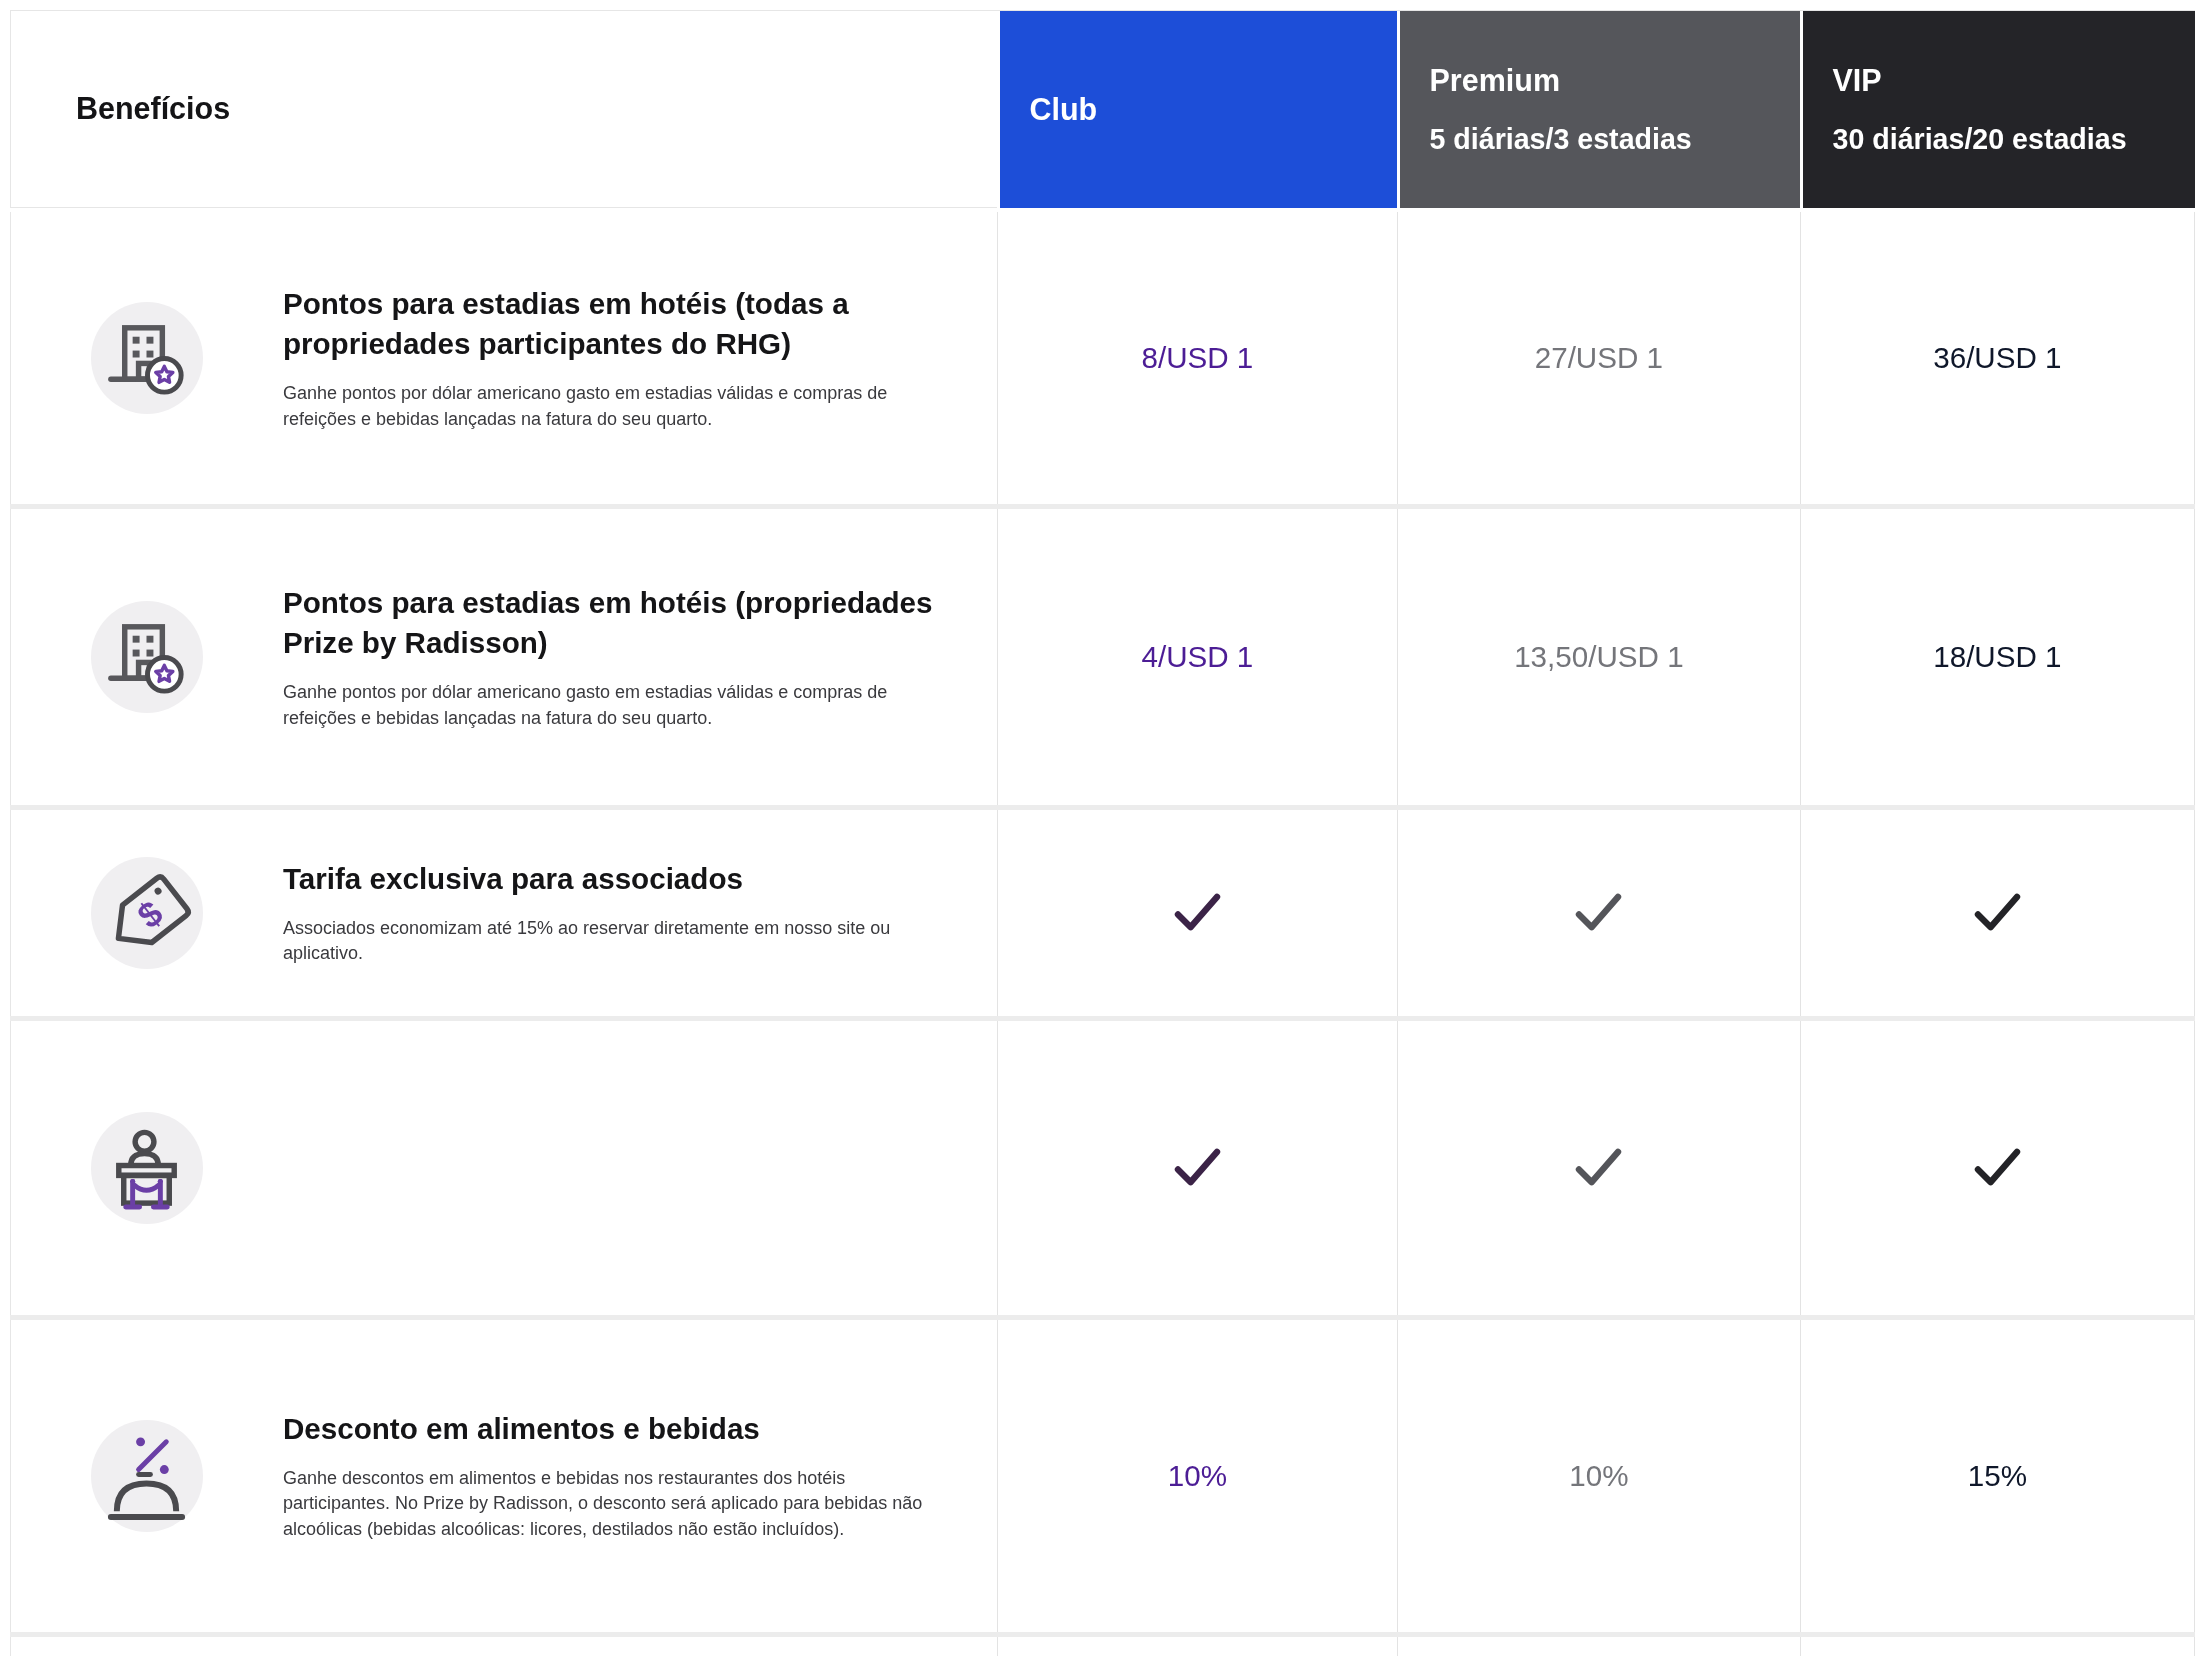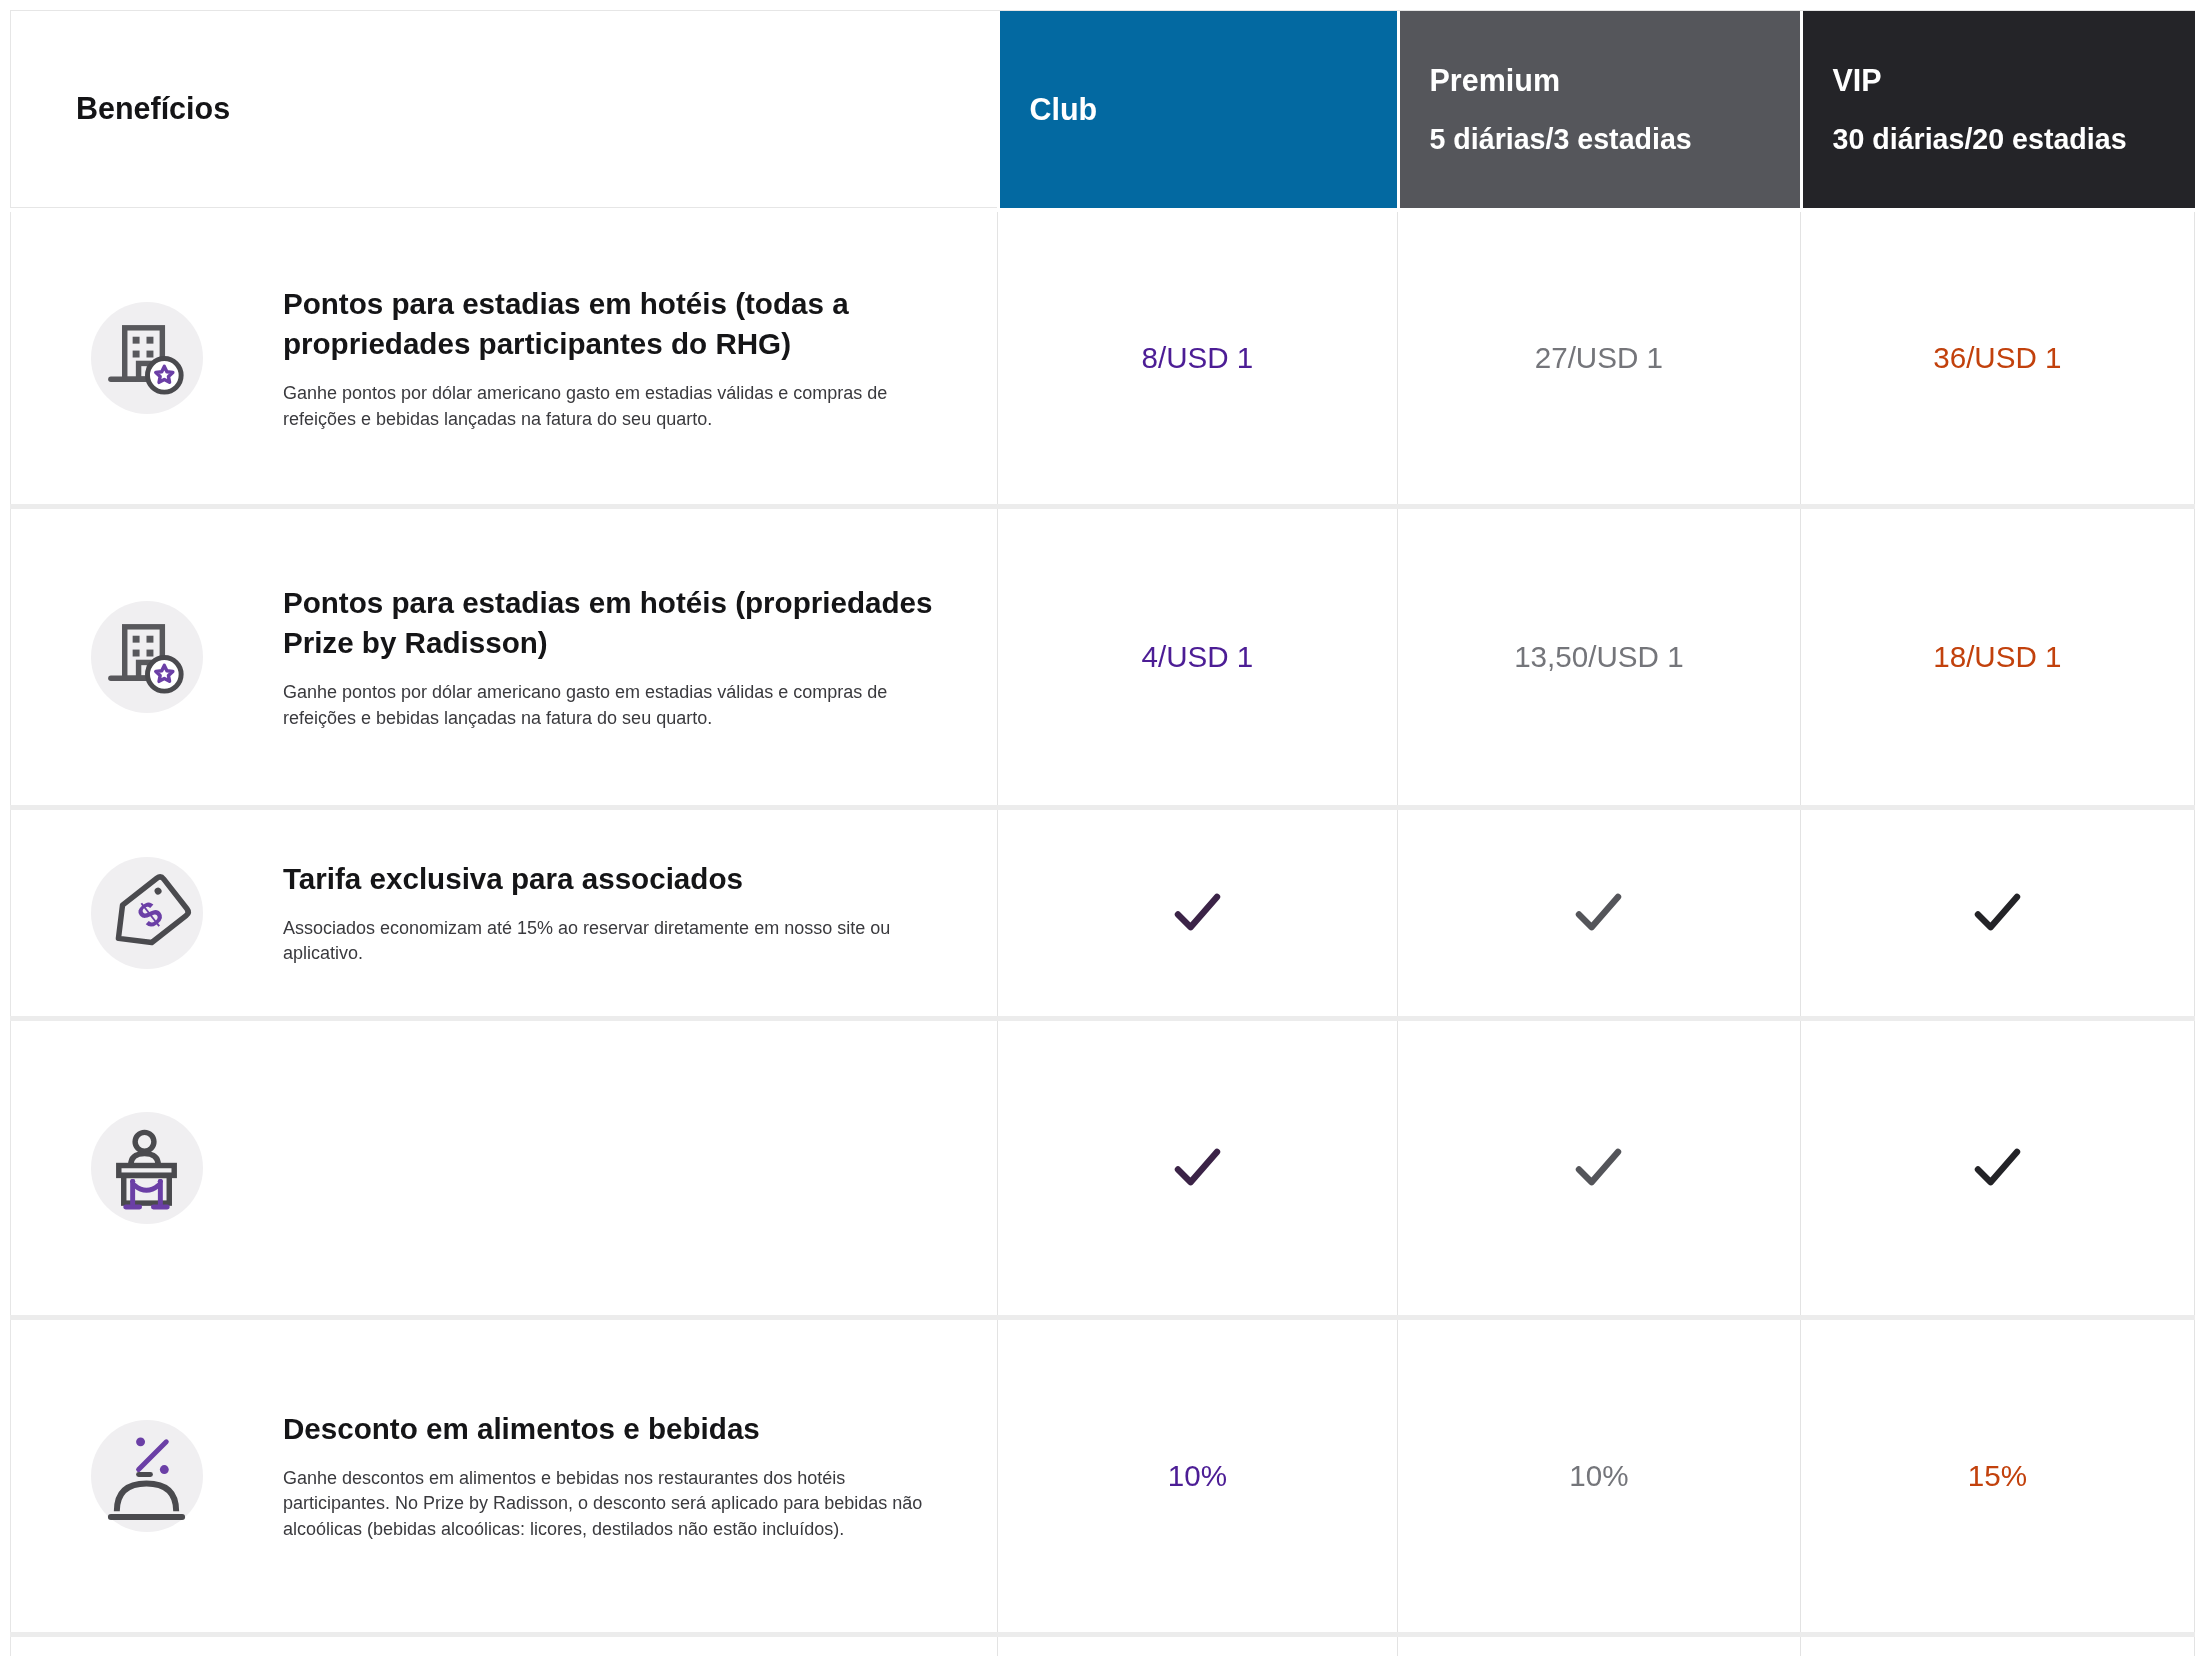--- a/index.html
+++ b/index.html
@@ -9,38 +9,38 @@
   
   .grid{display:grid;grid-template-columns:987px 400px 403px 395px;}
   .header-row{height:197px;margin-bottom:3.9px;}
   .benefits-head{box-sizing:border-box;background:#fff;border-left:1px solid #e6e6e6;border-bottom:1px solid #e6e6e6;display:flex;align-items:center;padding-left:65px;}
   .benefits-head span{font-size:30.5px;font-weight:bold;color:#141416;}
   .tier-head{box-sizing:border-box;border-left:3px solid #ffffff;display:flex;flex-direction:column;justify-content:center;gap:25.6px;padding-left:29.6px;color:#ffffff;}
   .tier-head:first-of-type{border-left:none;}
   .tier-name{font-size:30.5px;font-weight:bold;}
   .tier-sub{font-size:28.6px;font-weight:bold;}
   .tier-sub:empty{display:none;}
-  .bg-club{background:#0369a1;}
+  .bg-club{background:#1d4ed8;}
   .bg-premium{background:#55565b;}
   .bg-vip{background:#242428;}
   
   .row{box-sizing:border-box;border-bottom:5.9px solid #ececec;background:#fff;}
   .row-1{height:297px}.row-2{height:301px}.row-3{height:211px}.row-4{height:299px}.row-5{height:317px}
   .row-6{height:19.7px;border-bottom:none;overflow:hidden;}
   .benefit-cell{box-sizing:border-box;border-left:1px solid #e6e6e6;display:flex;align-items:center;padding-right:59px;}
   .icon-wrap{width:272px;flex:none;display:flex;justify-content:center;}
   .icon-circle{width:112px;height:112px;border-radius:50%;background:#f0eff1;display:flex;align-items:center;justify-content:center;}
   .benefit-text{flex:1;min-width:0;}
   .benefit-title{font-size:29.6px;font-weight:bold;line-height:1.38;color:#151517;margin:0 0 15.8px 0;}
   .benefit-desc{font-size:18px;line-height:1.42;color:#3a3a3e;margin:0;}
   .value-cell{box-sizing:border-box;border-left:1px solid #e3e3e3;display:flex;align-items:center;justify-content:center;font-size:29.6px;}
   .value-cell.last{border-right:1px solid #e3e3e3;}
   .col-club{color:#4c1d95;}
   .col-premium{color:#74757a;}
-  .col-vip{color:#c2410c;}
+  .col-vip{color:#0f172a;}
   .check .checkmark-svg{display:block;}
   .col-premium.check{color:#54555a;}
   .col-club.check{color:#3b2347;}
   .col-vip.check{color:#232327;}
   svg{display:block;}
 </style>
 </head>
 <body>
 
 <div class="wrap">

